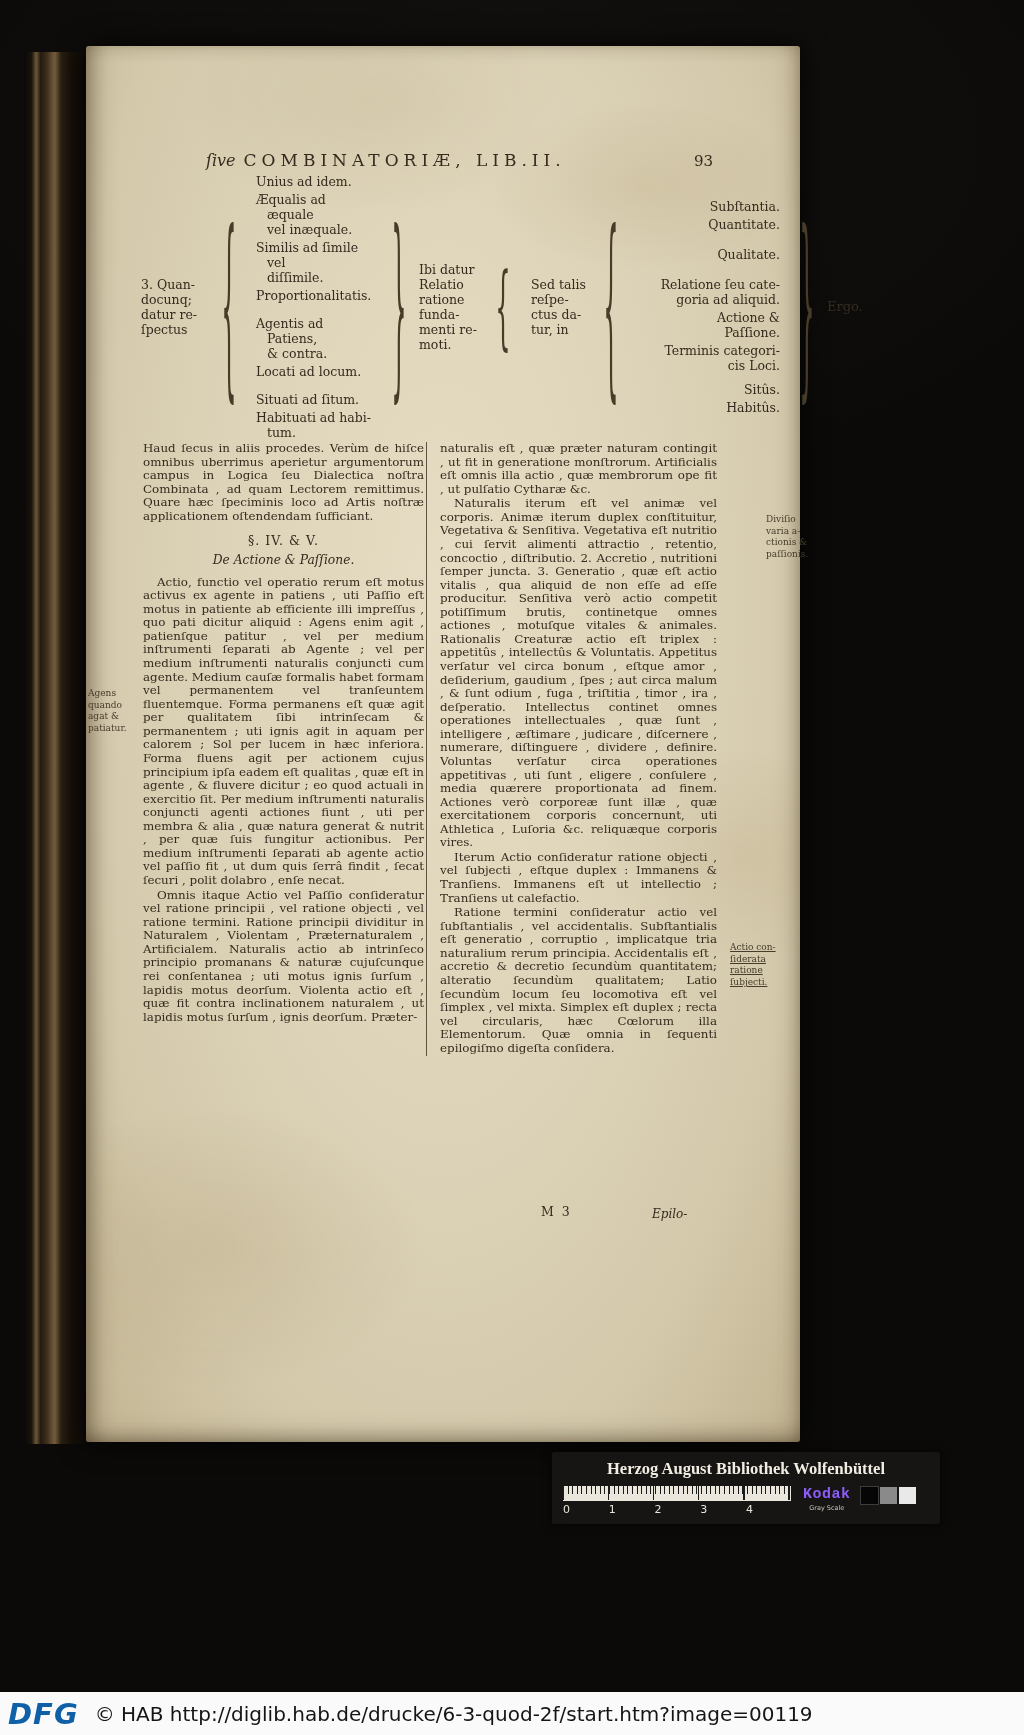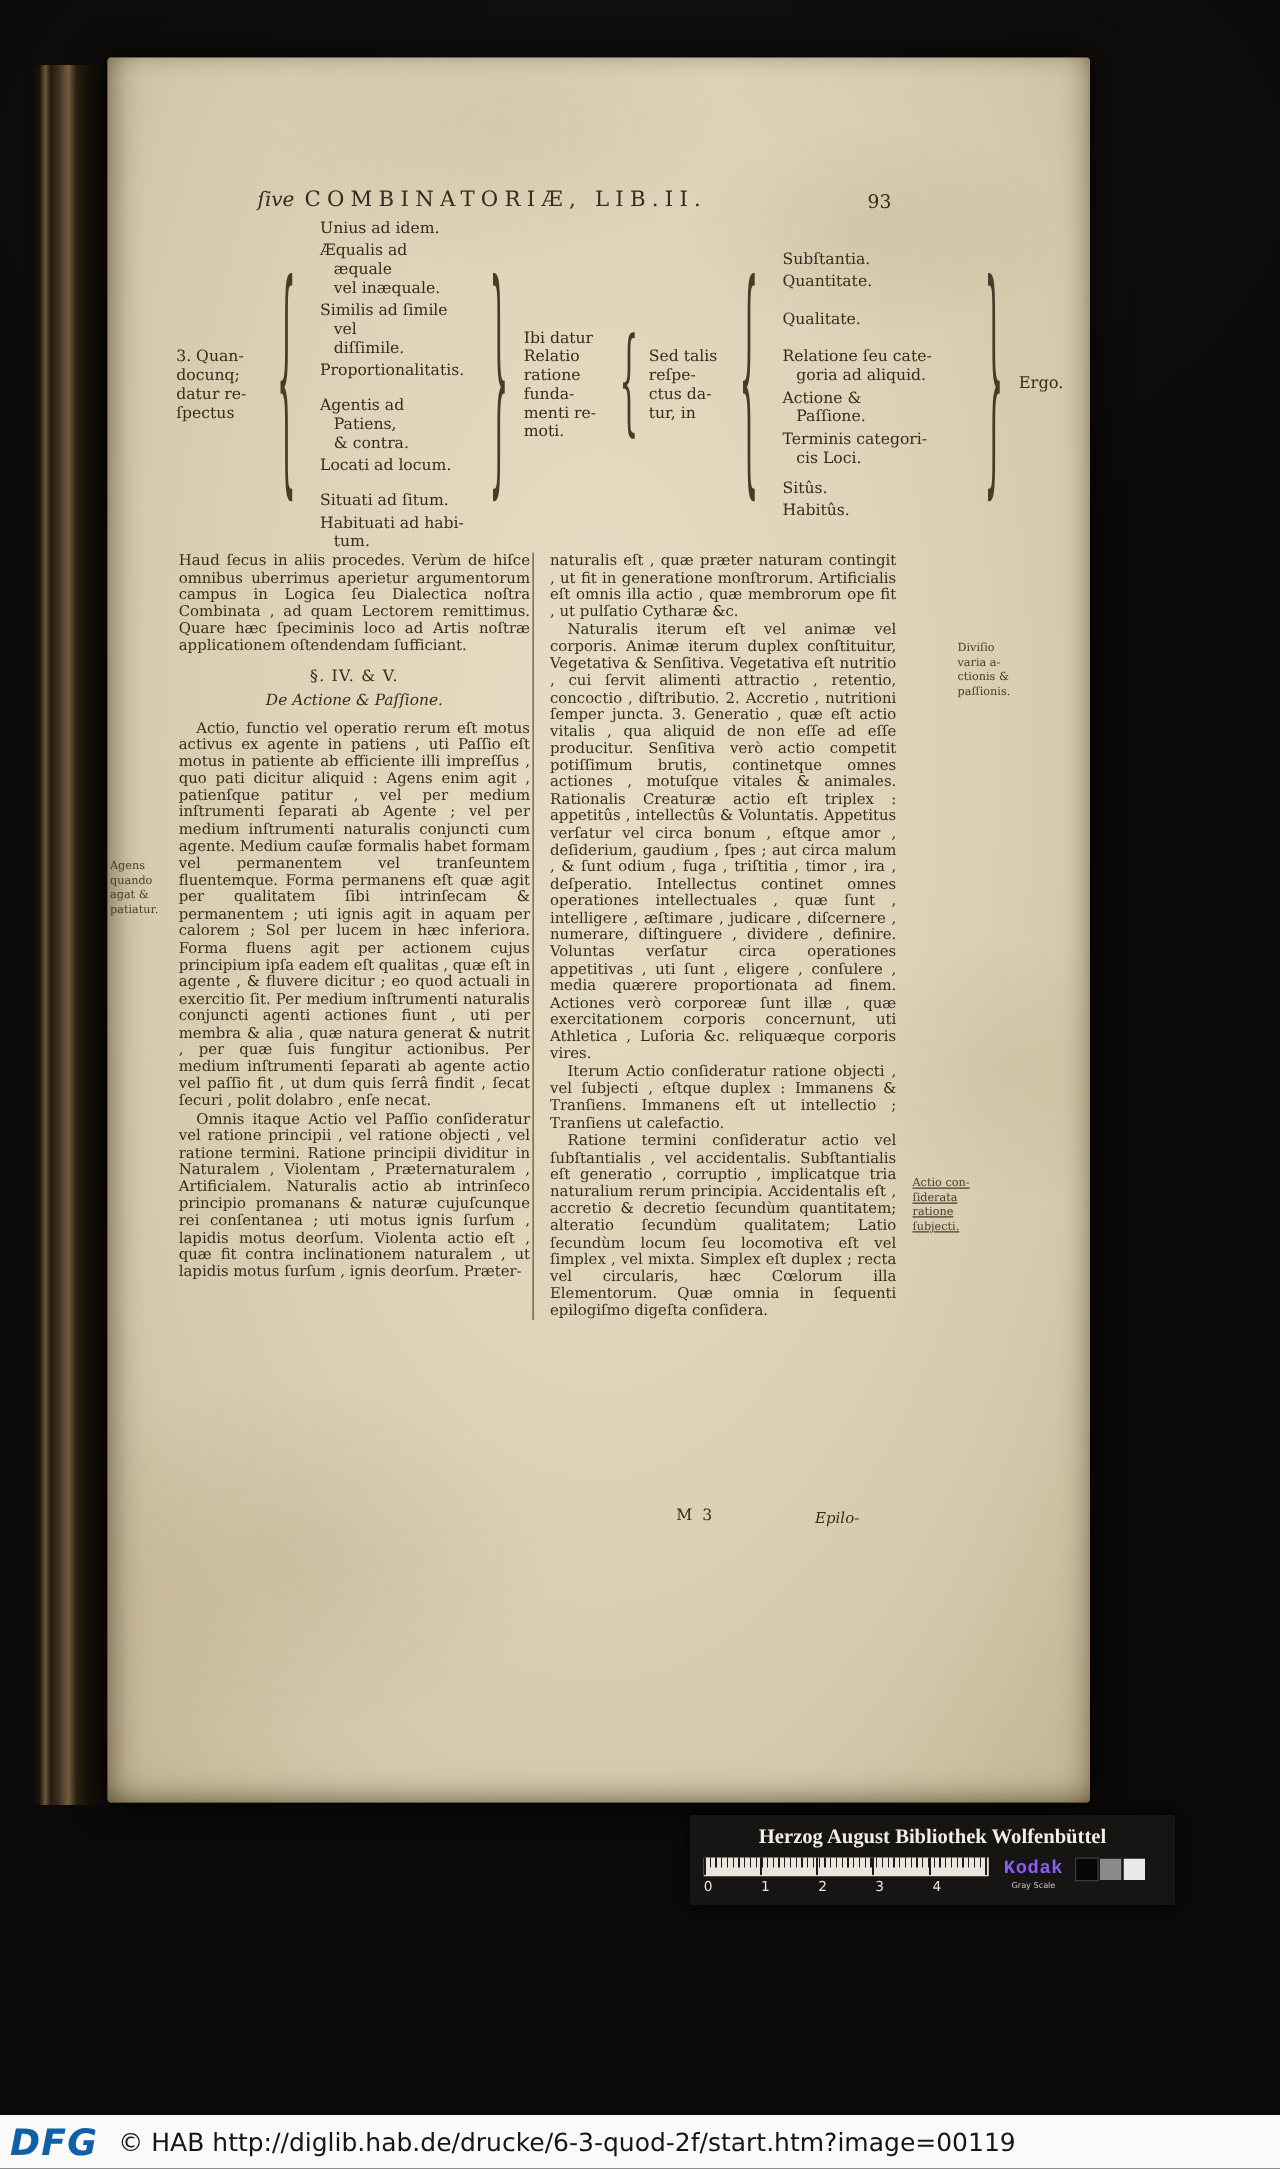--- a/index.html
+++ b/index.html
@@ -9,21 +9,21 @@
     radial-gradient(900px 500px at 50% 8%, #14120f 0%, #0b0a09 70%); }
 
   
   .book-edge { position:absolute; left:24px; top:52px; width:64px; height:1392px;
     background: linear-gradient(90deg,
       #0a0908 0%, #1c140c 12%, #6b5638 19%, #241a10 26%,
       #3e2f1d 36%, #755e3e 48%, #2a1f12 58%, #171009 74%, #0c0a08 100%);
     border-radius:3px 0 0 3px; }
 
   
-  .page { position:absolute; left:86px; top:46px; width:786px; height:1396px;
+  .page { position:absolute; left:86px; top:46px; width:714px; height:1396px;
     background:
       radial-gradient(ellipse at 50% 40%, #e6ddc4 0%, #ddd3b8 45%, #d3c8aa 75%, #c2b492 100%);
     border-radius:3px;
     box-shadow: inset 14px 0 26px -12px rgba(55,40,20,.6),
                 inset -12px 0 24px -14px rgba(55,40,20,.5),
                 inset 0 -14px 26px -14px rgba(55,40,20,.5),
                 0 0 28px rgba(0,0,0,.9);
     color:#352b1e; }
   .page-texture { position:absolute; inset:0; pointer-events:none; border-radius:3px; background:
     radial-gradient(220px 120px at 78% 10%, rgba(150,120,70,.12), transparent 70%),
@@ -42,26 +42,26 @@
     display:flex; align-items:center; font-size:12.5px; line-height:1.2; }
   .d-label { flex:0 0 74px; white-space:pre-line; }
   .brace { flex:0 0 16px; display:flex; align-items:center; justify-content:center; overflow:visible; }
   .brace span { display:block; font-size:44px; color:#473c28; transform-origin:center; }
   .brace.b230 span { transform: scaleX(.55) scaleY(4.5); }
   .brace.b110 span { transform: scaleX(.55) scaleY(2.1); }
   .d-list { flex:0 0 142px; }
   .d-list .d-item { white-space:pre-line; padding-left:11px; text-indent:-11px; margin:3px 13px; }
   .d-list1 .d-item:nth-child(5) { margin-top:13px; }
   .d-list1 .d-item:nth-child(7) { margin-top:13px; }
-  .d-list2 { flex:0 0 168px; }
+  .d-list2 { flex:0 0 168px;text-align:right; }
   .d-list2 .d-item:nth-child(3) { margin-top:15px; }
   .d-list2 .d-item:nth-child(4) { margin-top:15px; }
   .d-list2 .d-item:nth-child(7) { margin-top:9px; }
   .d-mid { flex:0 0 70px; white-space:pre-line; margin-left:6px; }
-  .d-mid2 { flex:0 0 66px; margin-left:2px; }
+  .d-mid2 { flex:0 0 66px; margin-left:14px; }
   .d-ergo { margin-left:6px; font-size:13px; }
 
   
   .columns { position:absolute; left:57px; top:396px; width:574px; display:flex;
     font-size:11.9px; line-height:1.14; text-align:justify; }
   .col-left { width:284px; padding-right:2px; border-right:1px solid #5b5340; }
   .col-right { width:290px; padding-left:13px; }
   .para { text-indent:14px; margin-bottom:1px; }
   .para.noindent { text-indent:0; }
   .sec-head { text-align:center; text-indent:0; margin:11px 0 4px; font-size:12.5px; letter-spacing:1px; }

